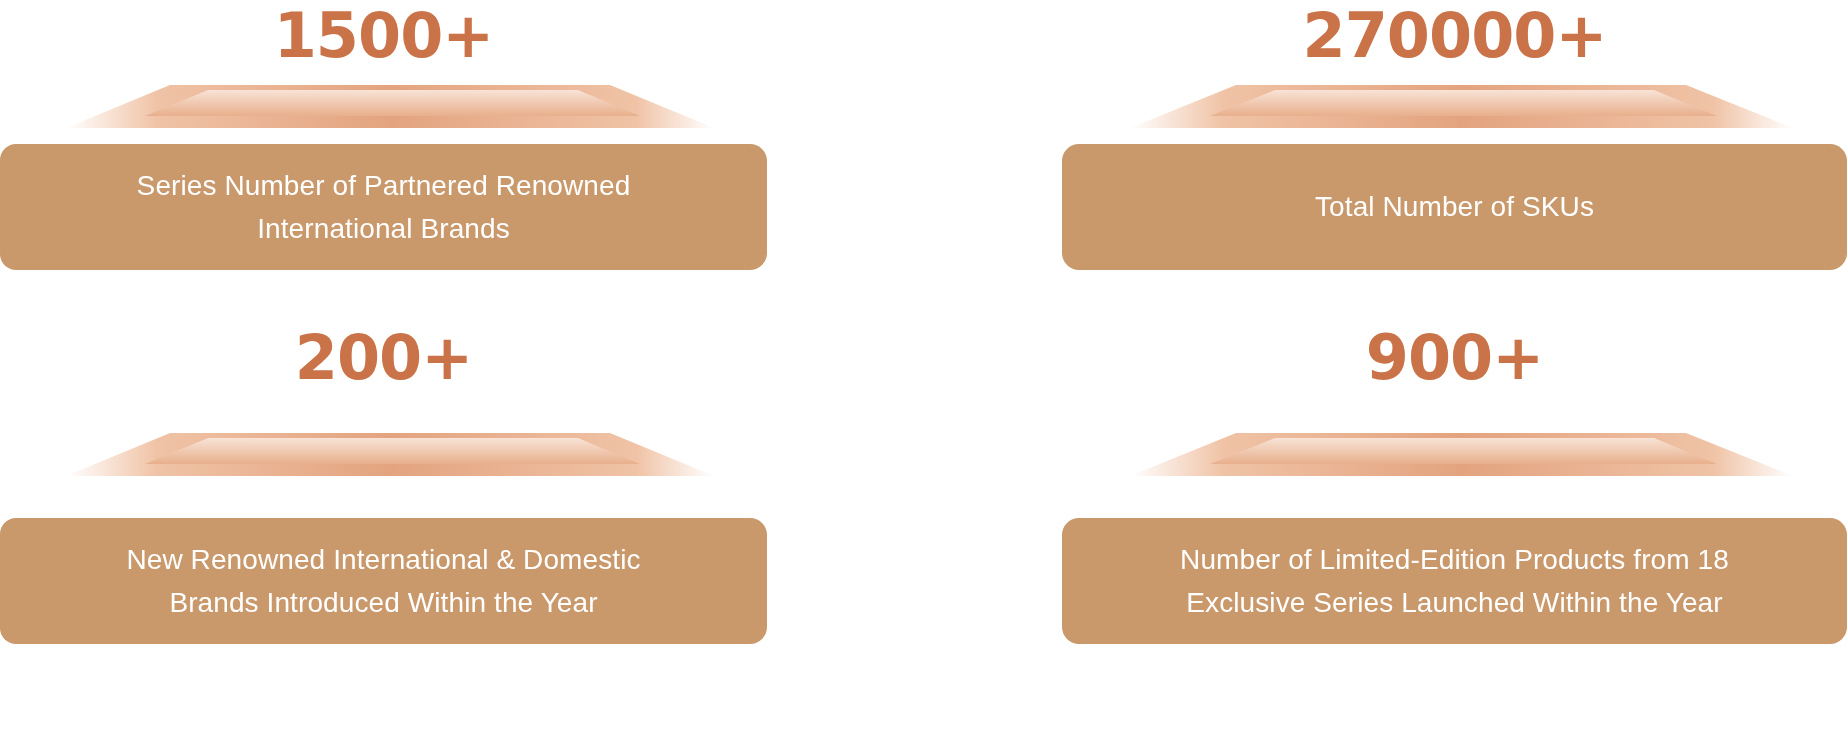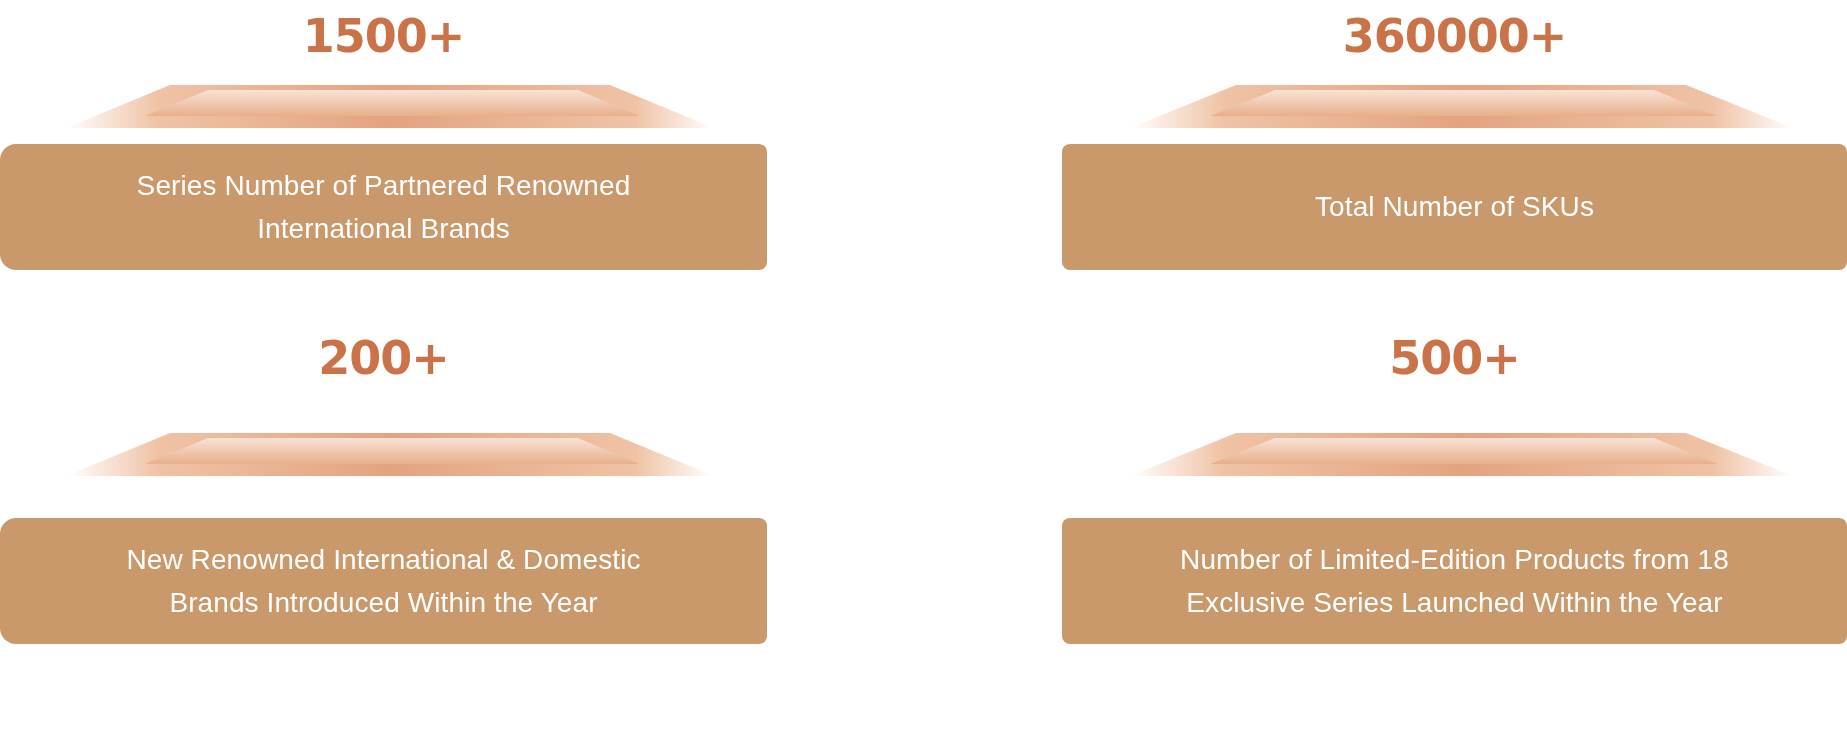--- a/index.html
+++ b/index.html
@@ -32,21 +32,21 @@
   }
   .stat-block.col-left  { grid-column: 1; }
   .stat-block.col-right { grid-column: 3; }
   .stat-block.row-top    { grid-row: 1; }
   .stat-block.row-bottom { grid-row: 2; justify-content: space-between; }
 
   
   .stat-number {
     font-family: "DejaVu Sans", sans-serif;
     font-weight: 700;
-    font-size: 46px;
+    font-size: 62px;
     line-height: 1;
     letter-spacing: -1px;
     color: #cb7348;
     margin: 0;
     padding: 0 0 6px 0;
     height: 72px;
     display: flex;
     align-items: center;
     justify-content: center;
     white-space: nowrap;
@@ -63,21 +63,21 @@
     display: block;
     width: 100%;
     height: 100%;
   }
 
   
   .stat-card {
     width: 100%;
     box-sizing: border-box;
     background: #c9986b;
-    border-radius: 8px;
+    border-radius: 17px;
     min-height: 126px;
     display: flex;
     align-items: center;
     justify-content: center;
     padding: 10px 24px;
   }
   .stat-card-text {
     color: #ffffff;
     font-family: "Liberation Sans", sans-serif;
     font-weight: 400;
@@ -117,21 +117,21 @@
         <polygon points="145,38 208,12 578,12 640,38" fill="url(#topA)"></polygon>
       </svg>
     </div>
     <div class="stat-card">
       <div class="stat-card-text">Series Number of Partnered Renowned
 International Brands</div>
     </div>
   </div>
 
   <div class="stat-block col-right row-top">
-    <div class="stat-number">360000+</div>
+    <div class="stat-number">270000+</div>
     <div class="platform">
       <svg viewBox="0 0 785 52" preserveAspectRatio="none" aria-hidden="true">
         <defs>
           <linearGradient id="topB" x1="0" y1="0" x2="0" y2="1">
             <stop offset="0%" stop-color="#f8e3d6"></stop>
             <stop offset="100%" stop-color="#e8af8c"></stop>
           </linearGradient>
           <linearGradient id="sideB" x1="0" y1="0" x2="1" y2="0">
             <stop offset="0%" stop-color="#ffffff"></stop>
             <stop offset="14%" stop-color="#f0c3a6"></stop>
@@ -170,21 +170,21 @@
         <polygon points="145,38 208,12 578,12 640,38" fill="url(#topC)"></polygon>
       </svg>
     </div>
     <div class="stat-card">
       <div class="stat-card-text">New Renowned International &amp; Domestic
 Brands Introduced Within the Year</div>
     </div>
   </div>
 
   <div class="stat-block col-right row-bottom">
-    <div class="stat-number">500+</div>
+    <div class="stat-number">900+</div>
     <div class="platform">
       <svg viewBox="0 0 785 52" preserveAspectRatio="none" aria-hidden="true">
         <defs>
           <linearGradient id="topD" x1="0" y1="0" x2="0" y2="1">
             <stop offset="0%" stop-color="#f8e3d6"></stop>
             <stop offset="100%" stop-color="#e8af8c"></stop>
           </linearGradient>
           <linearGradient id="sideD" x1="0" y1="0" x2="1" y2="0">
             <stop offset="0%" stop-color="#ffffff"></stop>
             <stop offset="14%" stop-color="#f0c3a6"></stop>

